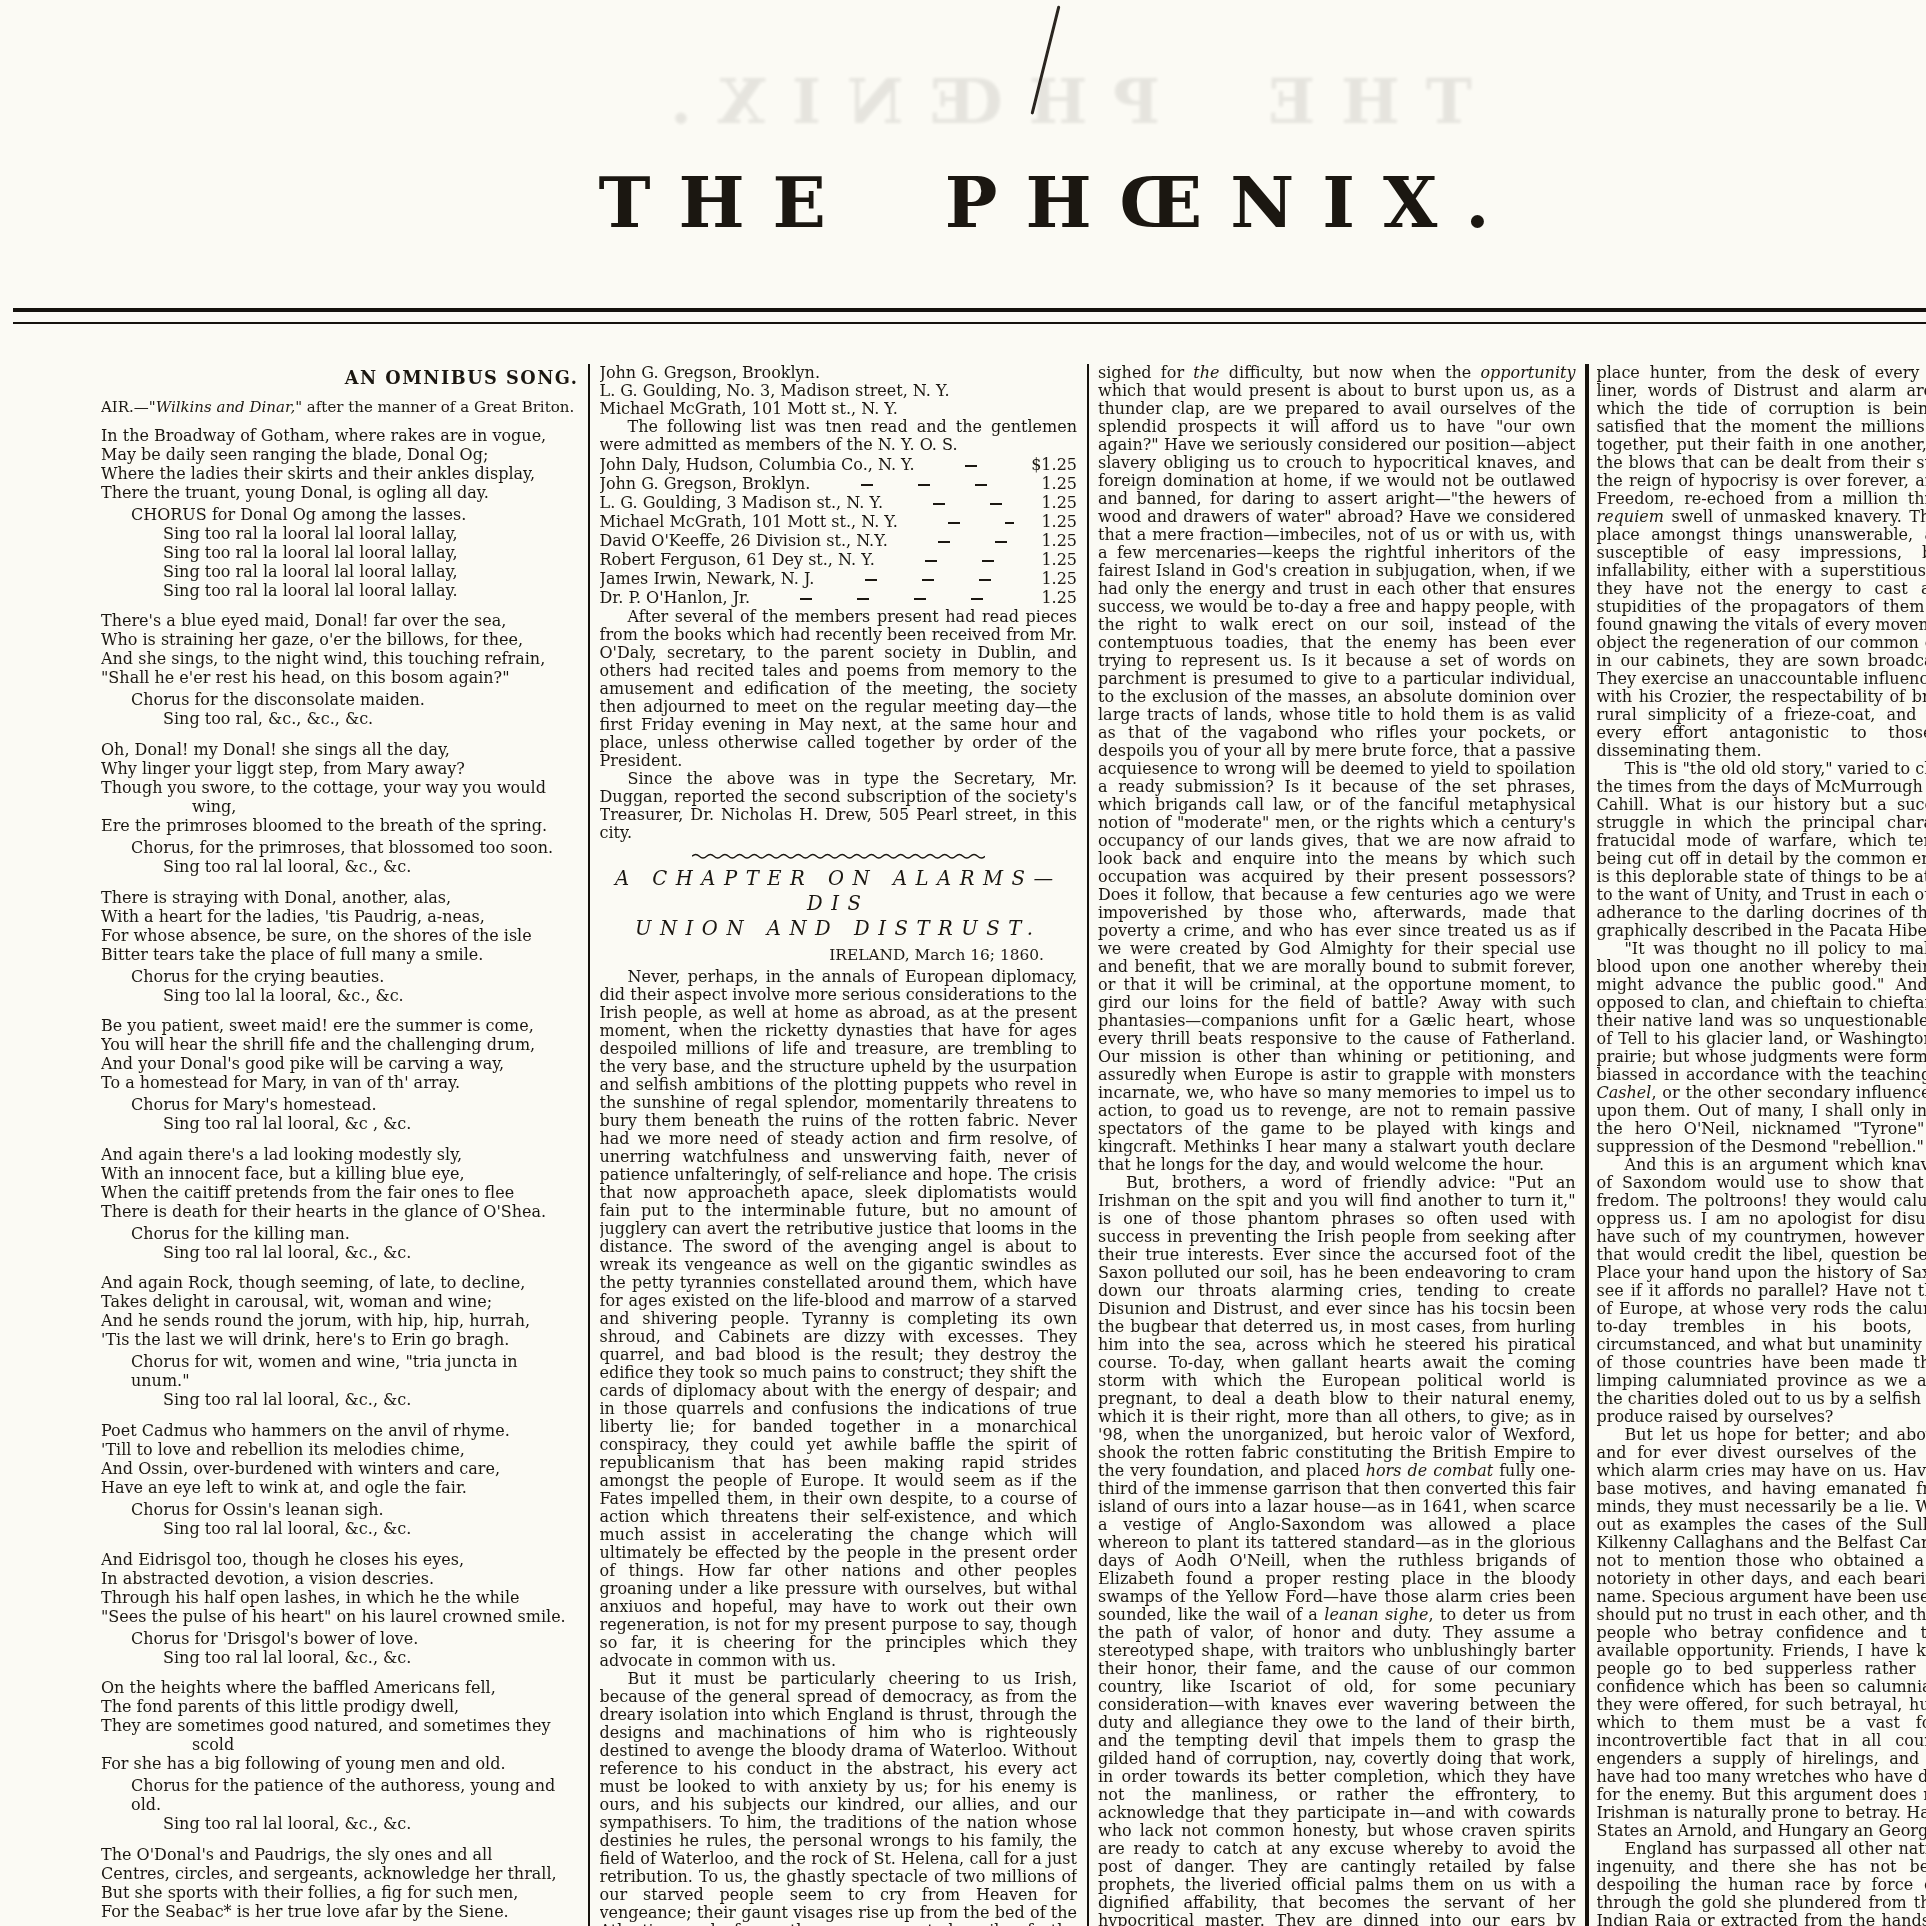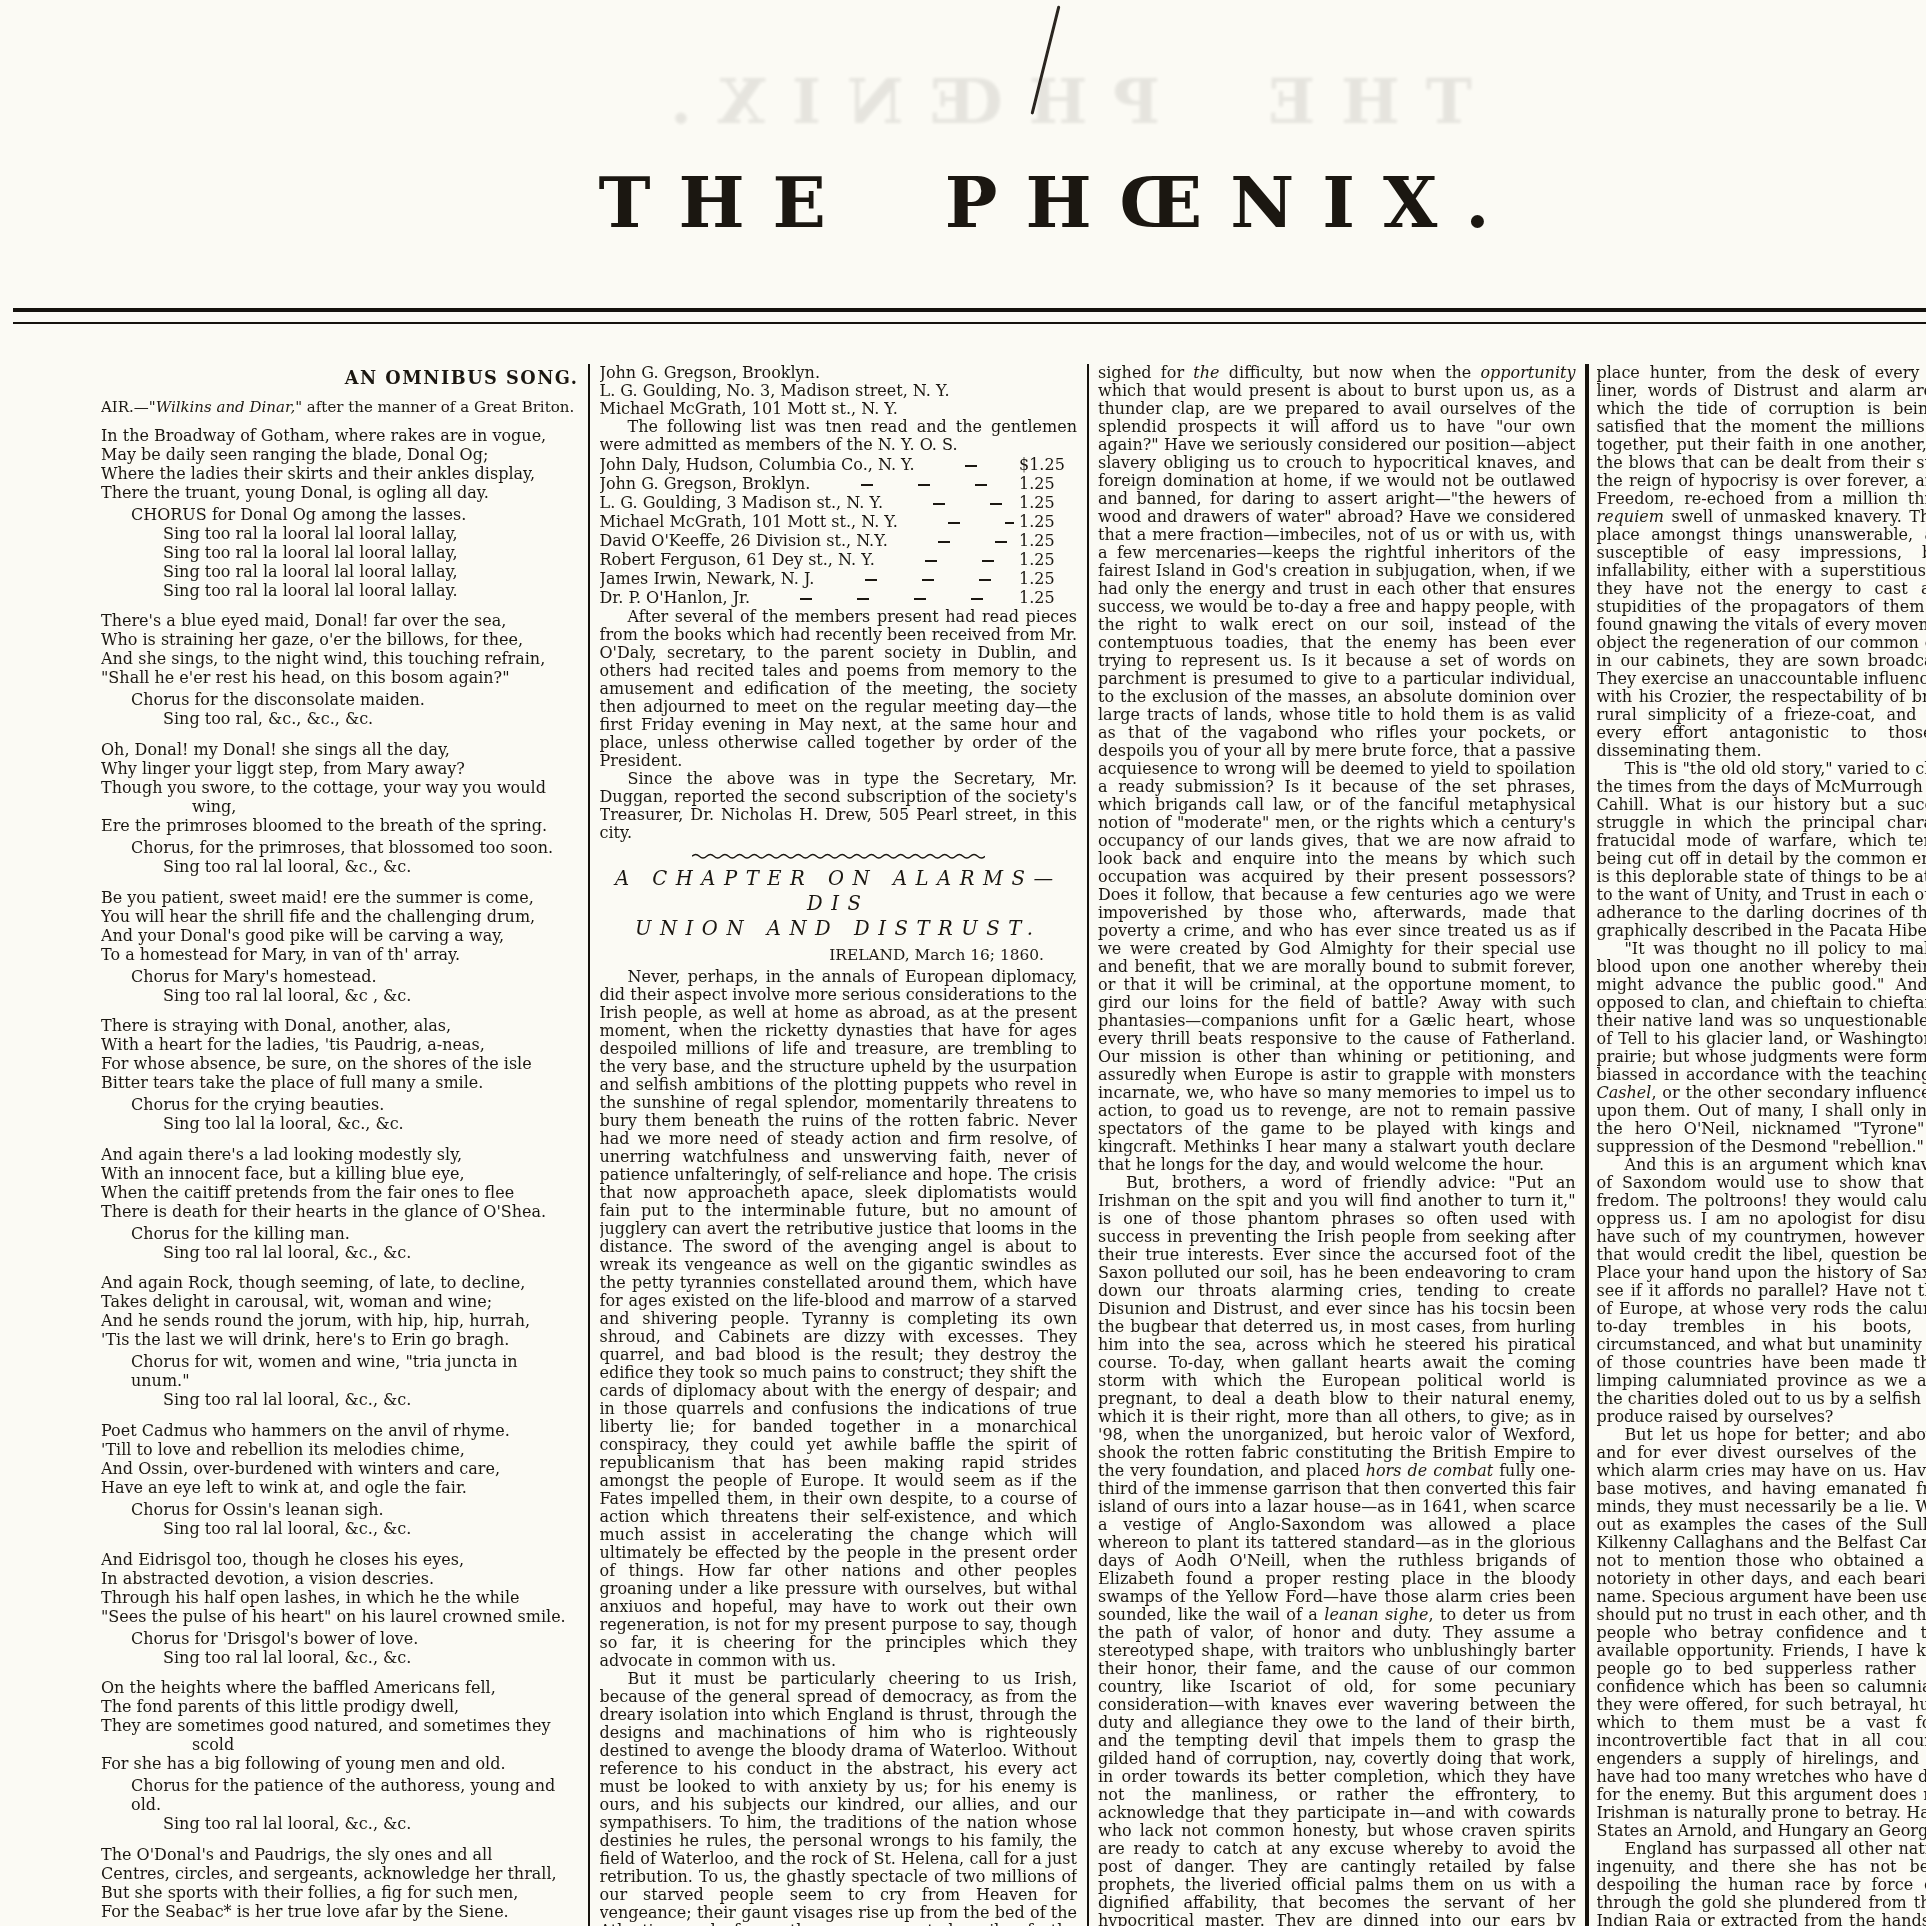--- a/index.html
+++ b/index.html
@@ -46,21 +46,21 @@
   .b-h2x { text-align:center; font-style:italic; font-size:19.6px; line-height:25px; letter-spacing:8.5px; margin:3.9px 0 4.6px; }
   .b-dateline { text-align:right; padding-right:33px; font-size:15.4px; font-weight:normal; margin:1.5px 0 4.6px; }
   p.body { font-size:16px; line-height:18px; text-align:justify; text-indent:28px; margin:0; }
   p.body.noindent { text-indent:0; }
   p.addr { font-size:16px; line-height:18px; margin:0; text-indent:0; }
   .sublist { margin:0.8px 0; }
   .subrow { display:flex; font-size:16px; line-height:19px; }
   .subname { white-space:nowrap; }
   .leader { flex:1; margin:0 5.4px; height:2.3px; align-self:flex-start; margin-top:10px;
     background:repeating-linear-gradient(to right, transparent 0 45px, #1b1711 45px 57px); }
-  .amount { white-space:nowrap; min-width:58px; }
+  .amount { white-space:nowrap; min-width:58px; text-align:right; }
   i { font-style:italic; }
 </style>
 </head>
 <body>
 
 <div class="page">
   <div class="pen-mark"></div>
   <div class="masthead-ghost">THE PHŒNIX.</div>
   <div class="masthead">THE PHŒNIX.</div>
 
@@ -93,36 +93,36 @@
         </div>
         <div class="stanza">
           <div class="v-line">Oh, Donal! my Donal! she sings all the day,</div>
           <div class="v-line">Why linger your liggt step, from Mary away?</div>
           <div class="v-line">Though you swore, to the cottage, your way you would wing,</div>
           <div class="v-line">Ere the primroses bloomed to the breath of the spring.</div>
           <div class="v-chlabel">Chorus, for the primroses, that blossomed too soon.</div>
           <div class="v-chline">Sing too ral lal looral, &amp;c., &amp;c.</div>
         </div>
         <div class="stanza">
+          <div class="v-line">There is straying with Donal, another, alas,</div>
+          <div class="v-line">With a heart for the ladies, 'tis Paudrig, a-neas,</div>
+          <div class="v-line">For whose absence, be sure, on the shores of the isle</div>
+          <div class="v-line">Bitter tears take the place of full many a smile.</div>
+          <div class="v-chlabel">Chorus for the crying beauties.</div>
+          <div class="v-chline">Sing too lal la looral, &amp;c., &amp;c.</div>
+        </div>
+        <div class="stanza">
           <div class="v-line">Be you patient, sweet maid! ere the summer is come,</div>
           <div class="v-line">You will hear the shrill fife and the challenging drum,</div>
           <div class="v-line">And your Donal's good pike will be carving a way,</div>
           <div class="v-line">To a homestead for Mary, in van of th' array.</div>
           <div class="v-chlabel">Chorus for Mary's homestead.</div>
           <div class="v-chline">Sing too ral lal looral, &amp;c , &amp;c.</div>
         </div>
         <div class="stanza">
-          <div class="v-line">There is straying with Donal, another, alas,</div>
-          <div class="v-line">With a heart for the ladies, 'tis Paudrig, a-neas,</div>
-          <div class="v-line">For whose absence, be sure, on the shores of the isle</div>
-          <div class="v-line">Bitter tears take the place of full many a smile.</div>
-          <div class="v-chlabel">Chorus for the crying beauties.</div>
-          <div class="v-chline">Sing too lal la looral, &amp;c., &amp;c.</div>
-        </div>
-        <div class="stanza">
           <div class="v-line">And again there's a lad looking modestly sly,</div>
           <div class="v-line">With an innocent face, but a killing blue eye,</div>
           <div class="v-line">When the caitiff pretends from the fair ones to flee</div>
           <div class="v-line">There is death for their hearts in the glance of O'Shea.</div>
           <div class="v-chlabel">Chorus for the killing man.</div>
           <div class="v-chline">Sing too ral lal looral, &amp;c., &amp;c.</div>
         </div>
         <div class="stanza">
           <div class="v-line">And again Rock, though seeming, of late, to decline,</div>
           <div class="v-line">Takes delight in carousal, wit, woman and wine;</div>

